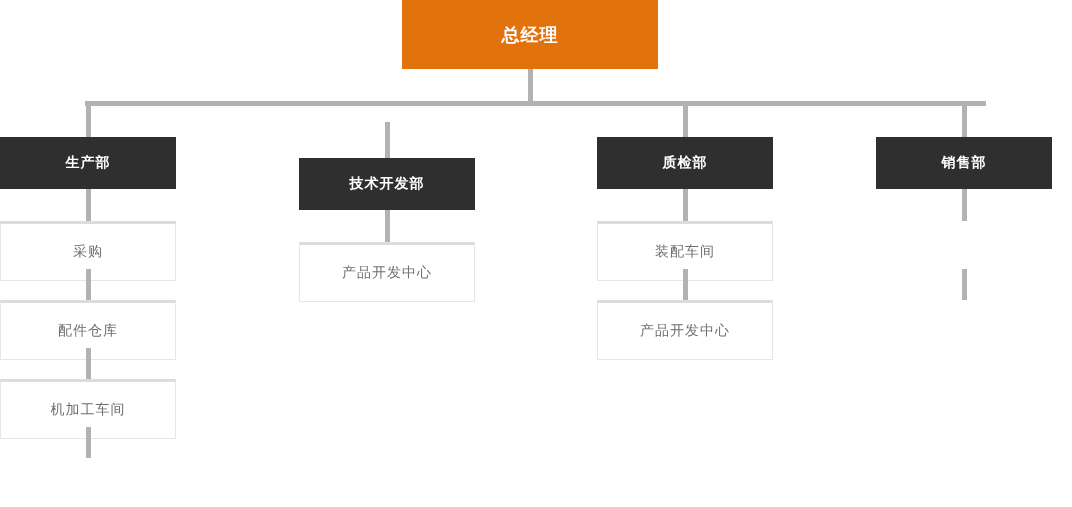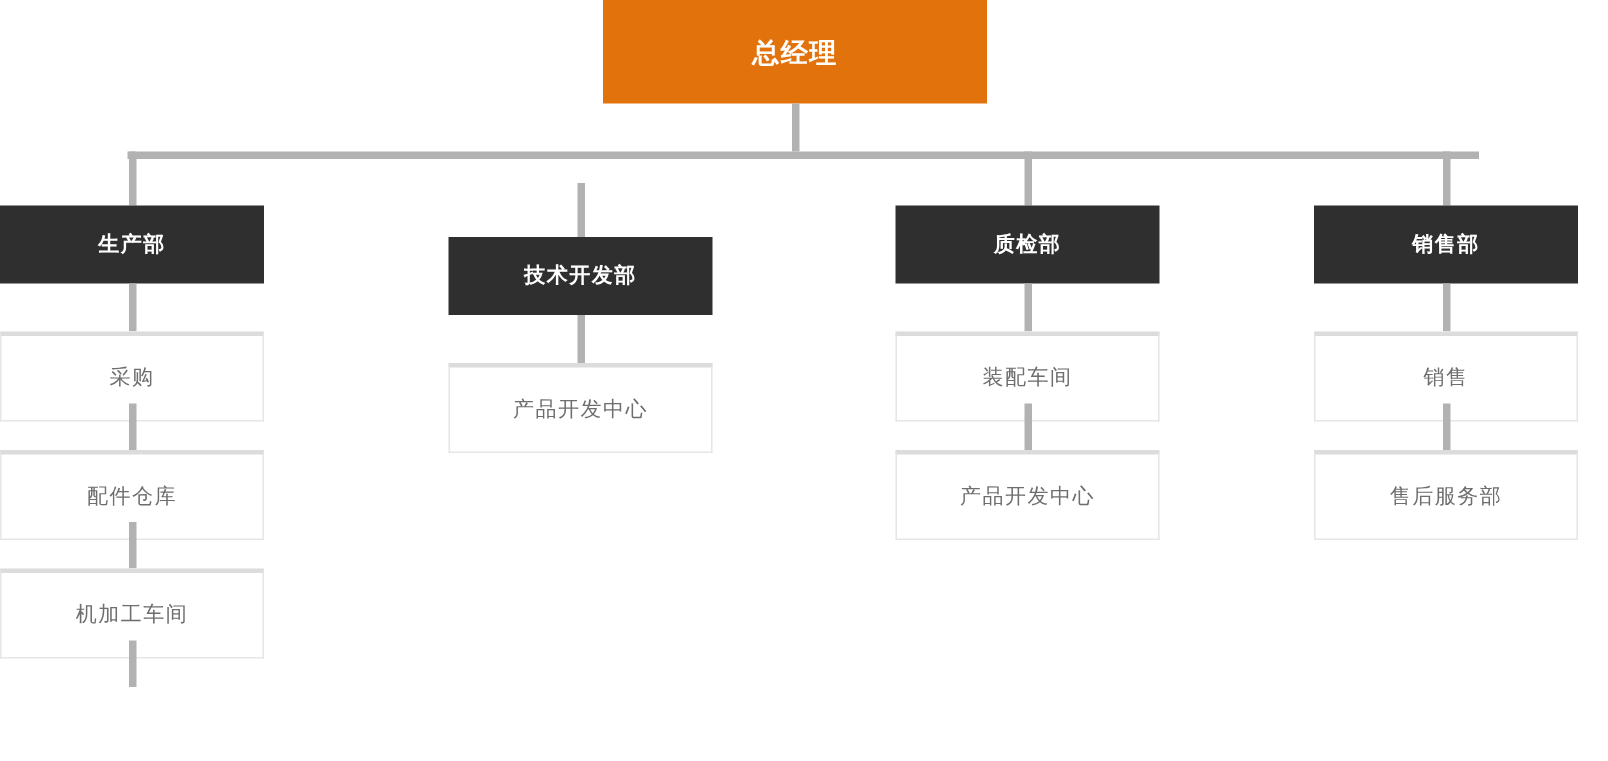--- a/index.html
+++ b/index.html
@@ -108,18 +108,16 @@
     <div class="stub stub-dept"></div>
     <div class="leaf-node row0">装配车间</div>
     <div class="stub stub-r0"></div>
     <div class="leaf-node row1">产品开发中心</div>
   </div>
 
   <div class="col col-4">
     <div class="drop"></div>
     <div class="dept-node">销售部</div>
     <div class="stub stub-dept"></div>
-    <div class="leaf-node row0">销售</div>
     <div class="stub stub-r0"></div>
-    <div class="leaf-node row1">售后服务部</div>
   </div>
 
 </div>
 
 </body></html>

